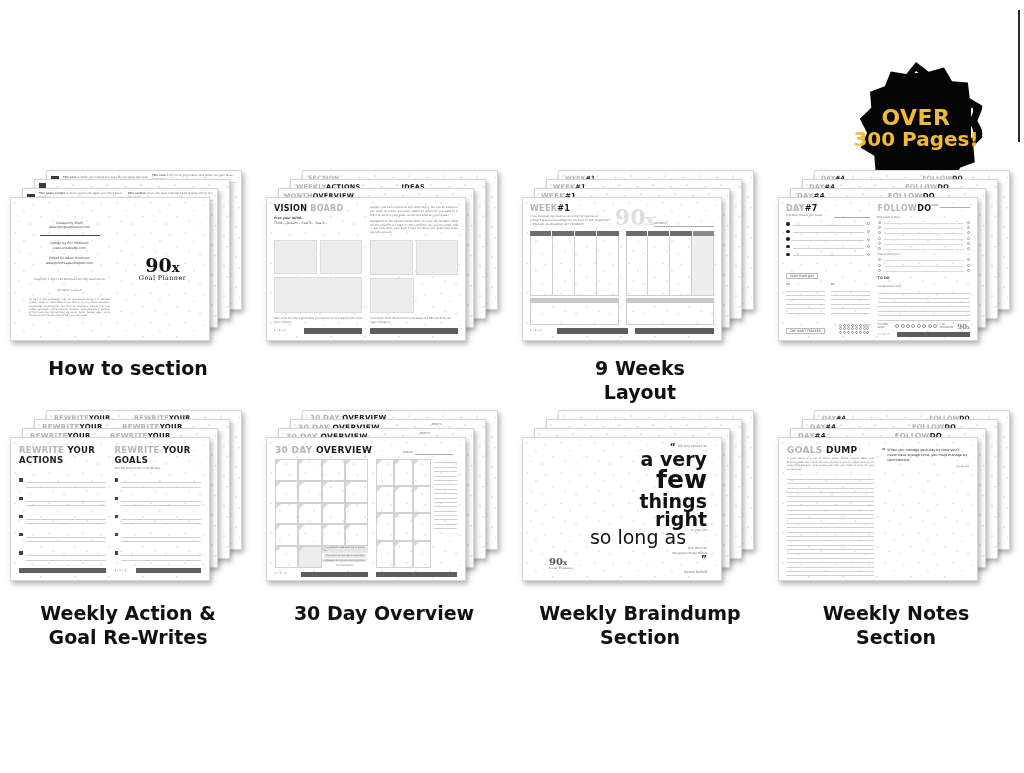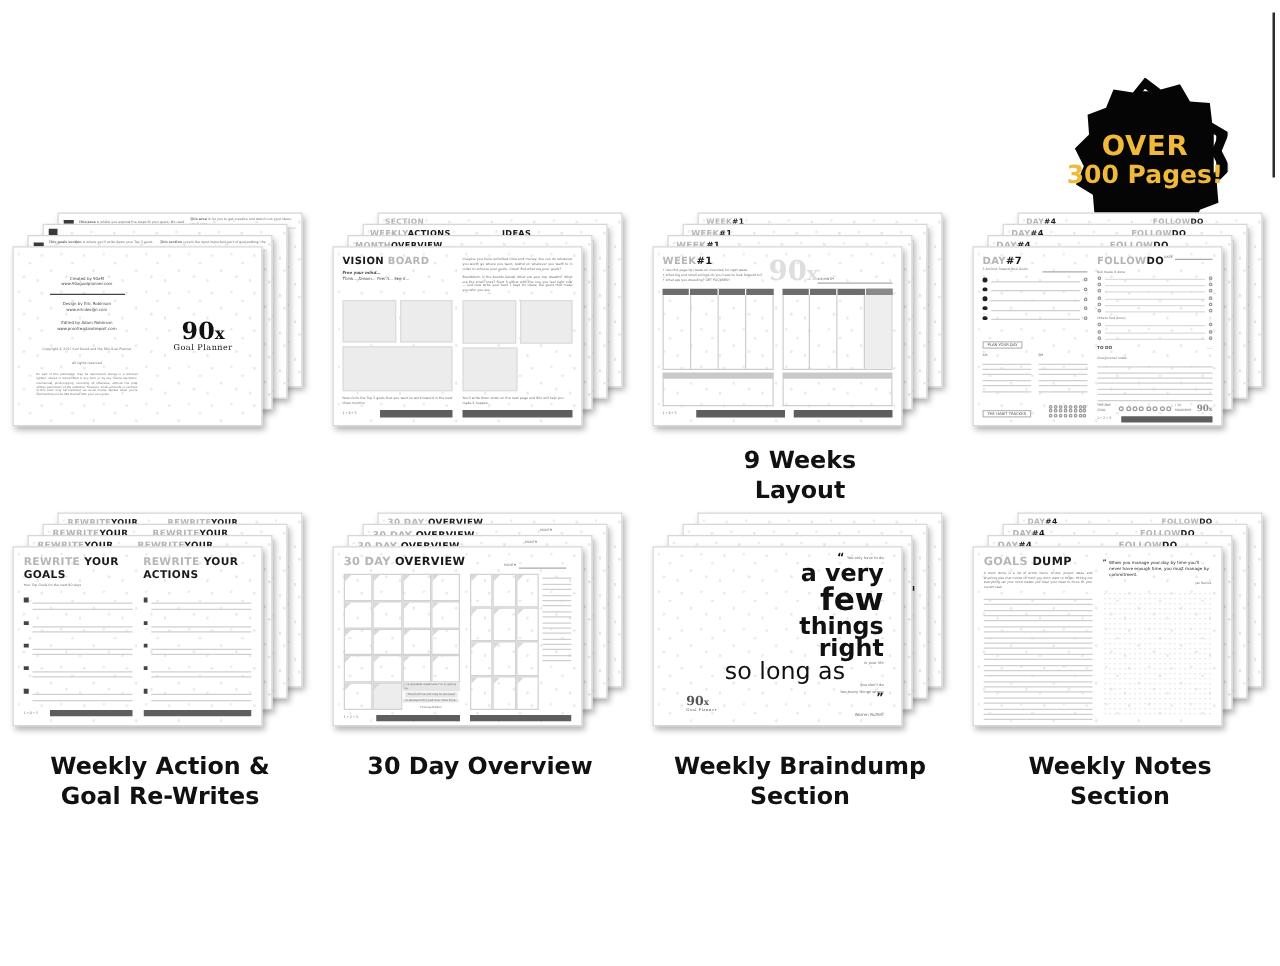--- a/index.html
+++ b/index.html
@@ -214,20 +214,21 @@
             </div>
             <div style="flex:1;display:flex;align-items:center;justify-content:center">
               <div class="logo90" style="font-size:19px;text-align:center">
                 90<span style="font-size:.7em">x</span>
                 <span class="sub">Goal Planner</span>
               </div>
             </div>
           </div>
         </div>
       </div>
+      <div class="cell-label">How to section</div>
     </div>
 
     <div class="cell">
       <div class="stack-area">
         <div class="sheet s4">
             <div class="wm"></div>
           <div class="sheet-body" style="padding:3px 5px">
               <div style="display:flex;gap:20px">
                 <div class="hd" style="font-size:6px"><span class="lite">SECTION</span></div>
               </div>
@@ -614,22 +615,22 @@
           <div class="sheet-body" style="padding:3px 7px;display:flex;justify-content:space-between">
               <div class="hd" style="font-size:7px"><span class="lite">REWRITE</span>YOUR GOALS</div>
               <div class="hd" style="font-size:7px;margin-right:12px"><span class="lite">REWRITE</span>YOUR ACTIONS</div>
             </div>
           </div>
 
         <div class="sheet s1">
           <div class="wm"></div>
           <div class="sheet-body" style="padding:7px 8px;display:flex;gap:9px">
             <div style="flex:1;display:flex;flex-direction:column">
-              <div class="hd" style="font-size:8.5px"><span class="lite">REWRITE </span>YOUR GOALS</div>
-              <div class="tiny" style="margin-top:2px">Your Top Goals for the next 90 days</div>
+              <div class="hd" style="font-size:8.5px"><span class="lite">REWRITE </span>YOUR ACTIONS</div>
+              <div class="tiny" style="margin-top:2px">&nbsp;</div>
               <div style="flex:1;display:flex;flex-direction:column;justify-content:space-around;margin-top:3px">
                 <div>
                     <div style="display:flex;gap:3px">
                       <div style="width:3.5px;height:3.5px;background:#444"></div>
                       <div style="flex:1;border-bottom:.5px solid #cfcfcf;height:5px"></div>
                     </div>
                     <div class="line-row" style="margin-left:6.5px"></div>
                   </div>
                 <div>
                     <div style="display:flex;gap:3px">
@@ -653,28 +654,25 @@
                     <div class="line-row" style="margin-left:6.5px"></div>
                   </div>
                 <div>
                     <div style="display:flex;gap:3px">
                       <div style="width:3.5px;height:3.5px;background:#444"></div>
                       <div style="flex:1;border-bottom:.5px solid #cfcfcf;height:5px"></div>
                     </div>
                     <div class="line-row" style="margin-left:6.5px"></div>
                   </div>
               </div>
-              <div style="display:flex;align-items:center;gap:3px;margin-top:3px">
-                <span class="tiny" style="width:18px">1 • 2 • 3</span>
-                <div class="barbtn" style="flex:1;height:5px"></div>
-              </div>
+              <div class="barbtn" style="margin-top:3px;height:5px"></div>
             </div>
             <div style="flex:1;display:flex;flex-direction:column">
-              <div class="hd" style="font-size:8.5px"><span class="lite">REWRITE </span>YOUR ACTIONS</div>
-              <div class="tiny" style="margin-top:2px">&nbsp;</div>
+              <div class="hd" style="font-size:8.5px"><span class="lite">REWRITE </span>YOUR GOALS</div>
+              <div class="tiny" style="margin-top:2px">Your Top Goals for the next 90 days</div>
               <div style="flex:1;display:flex;flex-direction:column;justify-content:space-around;margin-top:3px">
                 <div>
                     <div style="display:flex;gap:3px">
                       <div style="width:3.5px;height:3.5px;background:#444"></div>
                       <div style="flex:1;border-bottom:.5px solid #cfcfcf;height:5px"></div>
                     </div>
                     <div class="line-row" style="margin-left:6.5px"></div>
                   </div>
                 <div>
                     <div style="display:flex;gap:3px">
@@ -698,21 +696,24 @@
                     <div class="line-row" style="margin-left:6.5px"></div>
                   </div>
                 <div>
                     <div style="display:flex;gap:3px">
                       <div style="width:3.5px;height:3.5px;background:#444"></div>
                       <div style="flex:1;border-bottom:.5px solid #cfcfcf;height:5px"></div>
                     </div>
                     <div class="line-row" style="margin-left:6.5px"></div>
                   </div>
               </div>
-              <div class="barbtn" style="margin-top:3px;height:5px"></div>
+              <div style="display:flex;align-items:center;gap:3px;margin-top:3px">
+                <span class="tiny" style="width:18px">1 • 2 • 3</span>
+                <div class="barbtn" style="flex:1;height:5px"></div>
+              </div>
             </div>
           </div>
         </div>
       </div>
       <div class="cell-label">
         <span style="white-space:pre-line">Weekly Action &amp;
 Goal Re-Writes</span>
       </div>
     </div>
 
@@ -843,21 +844,21 @@
           <div class="sheet-body" style="padding:8px 10px;display:flex;flex-direction:column;justify-content:center">
             <div style="text-align:right;padding-right:4px">
               <div style="display:flex;justify-content:flex-end;align-items:flex-start;gap:2px">
                 <span style="font-size:9px;font-weight:bold;color:#111;line-height:1">“</span>
                 <span class="tiny" style="font-size:3px;padding-top:1px">You only have to do</span>
               </div>
               <div class="qline" style="font-size:19px;margin-top:-2px">a very</div>
               <div class="qline" style="font-size:25px">few</div>
               <div class="qline" style="font-size:19px">things</div>
               <div class="qline" style="font-size:19px">right</div>
-              <div style="display:flex;justify-content:flex-end;align-items:flex-start;gap:15px">
+              <div style="display:flex;justify-content:flex-end;align-items:flex-start;gap:5px">
                 <span class="qline" style="font-size:19px;font-weight:normal">so long as</span>
                 <span class="tiny" style="font-size:3px;padding-bottom:3px">in your life</span>
               </div>
               <div class="tiny" style="font-size:3px">you don't do</div>
               <div class="tiny" style="font-size:3px">too many things wrong</div>
               <div style="font-size:9px;font-weight:bold;color:#111;line-height:1">”</div>
               <div class="tiny" style="font-size:3.2px;margin-top:6px">Warren Buffett</div>
             </div>
             <div class="logo90" style="position:absolute;left:26px;bottom:10px;font-size:10px;color:#555">
               90<span style="font-size:.7em">x</span><span class="sub" style="font-size:.3em">Goal Planner</span>

